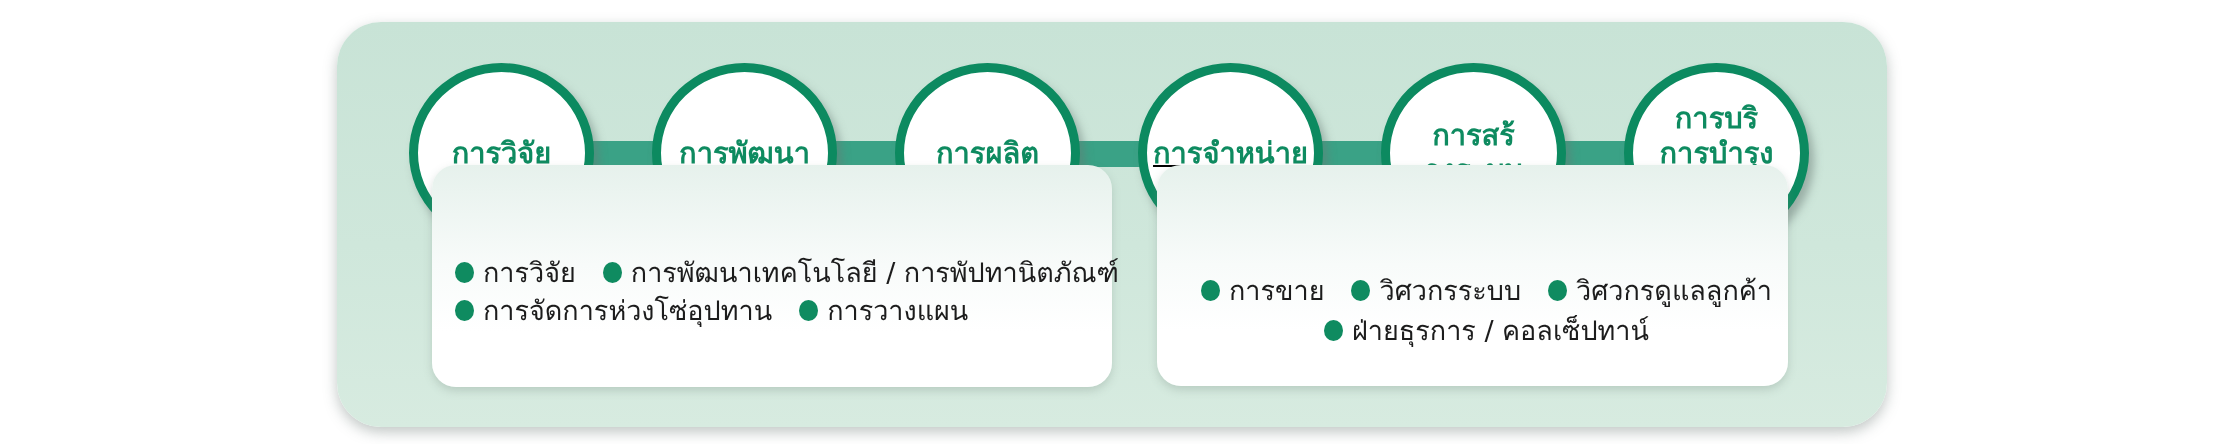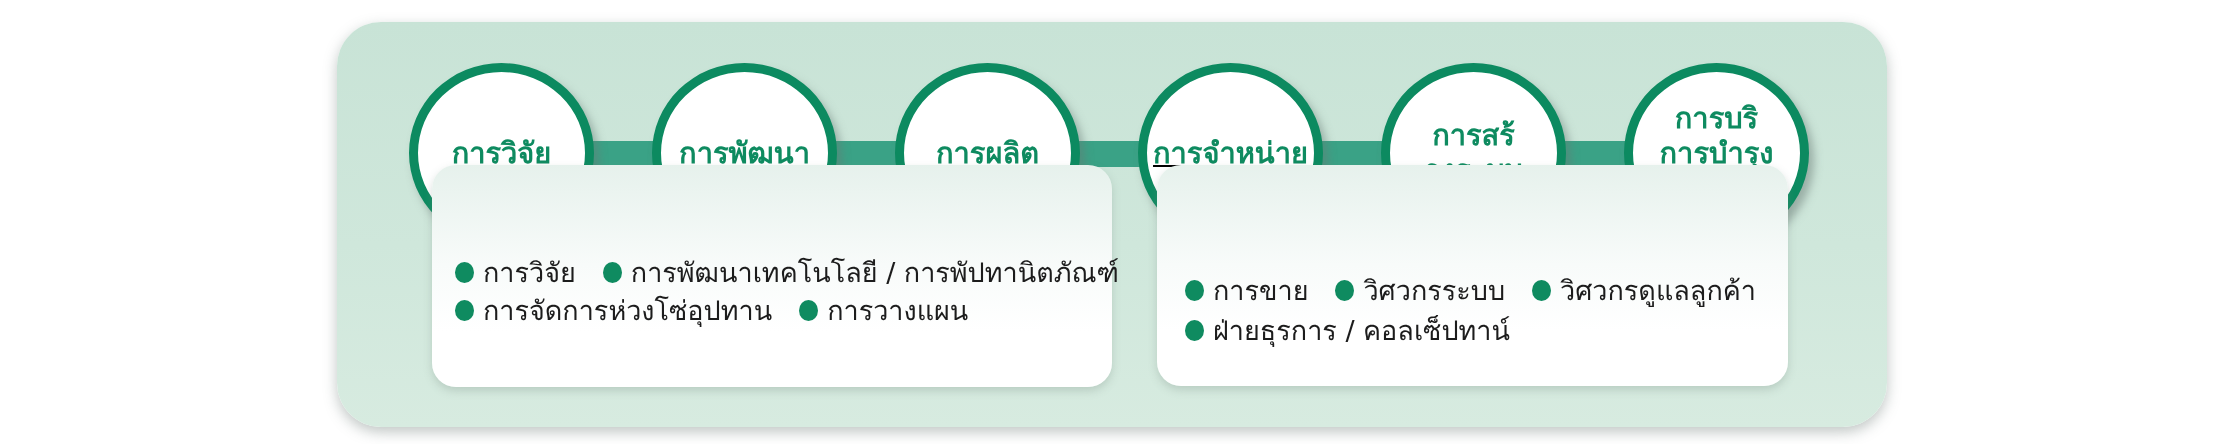--- a/index.html
+++ b/index.html
@@ -31,21 +31,21 @@
   .panel{
     position:absolute;top:143px;box-sizing:border-box;
     border-radius:24px;
     background:linear-gradient(180deg,#e6f1ec 0%,#f8fbfa 45%,#ffffff 75%);
     box-shadow:0 4px 8px rgba(118,138,130,0.3);
     display:flex;flex-direction:column;
   }
   .panel.p1{left:95px;width:680px;height:222px;padding:88px 0 0 23px;}
   .panel.p2{left:820px;width:631px;height:221px;padding:105px 0 0 28px;}
   .row{display:flex;align-items:center;gap:27px;height:38px;}
-  .panel.p2 .row{height:40px;}
+  .panel.p2 .row{height:40px;justify-content:center;}
   .item{display:flex;align-items:center;gap:9px;}
   .dot{
     width:19px;height:21px;border-radius:50%;background:#0f8b60;flex:0 0 auto;
   }
   .item .txt{color:#1c1c1c;font-size:27px;line-height:1;white-space:nowrap;}
 </style>
 </head>
 <body>
 
 <div class="stage">

